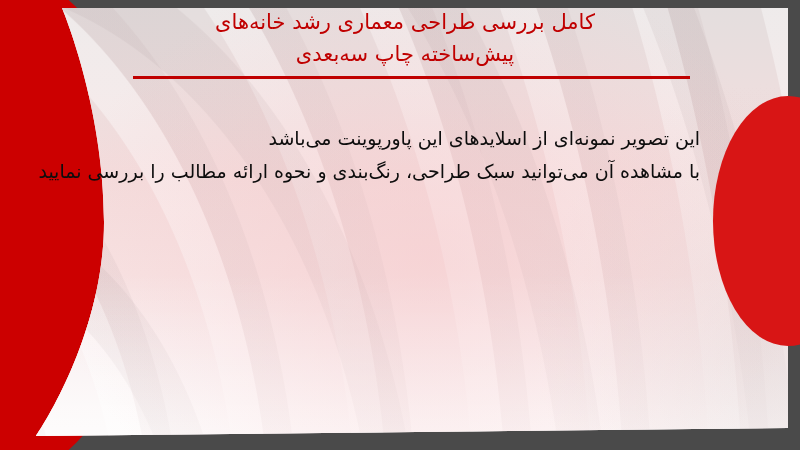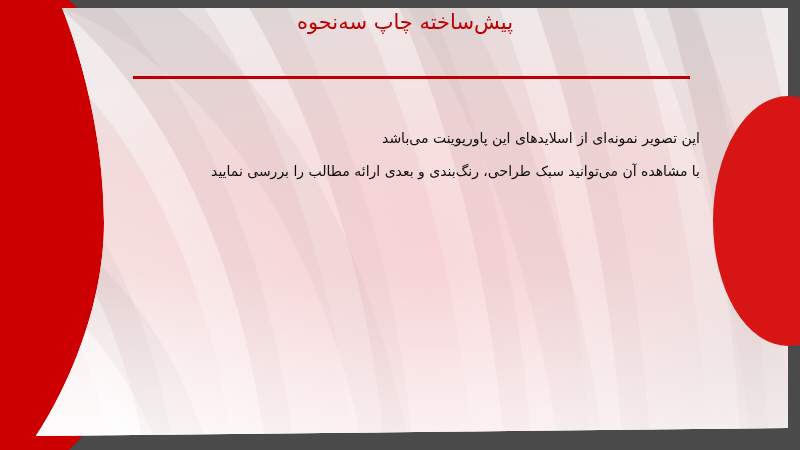--- a/index.html
+++ b/index.html
@@ -154,21 +154,21 @@
   .body-block {
     position: absolute;
     right: 100px;
     top: 122px;
     width: 620px;
     text-align: right;
     direction: rtl;
   }
   .body-line {
     color: #0d0d0d;
-    font-size: 14px;
+    font-size: 19px;
     line-height: 33px;
     white-space: nowrap;
     font-weight: 400;
     text-align: right;
   }
 </style>
 </head>
 <body>
 
 <div id="slide">
@@ -182,25 +182,26 @@
     <div class="arcs"></div>
     <div class="arcs2"></div>
     <div class="bloom"></div>
   </div>
 
   <div class="red-ellipse-right"></div>
 
   <div class="text-layer">
 
     <div class="title-block">
-      <div class="title-line">پیش‌ساخته چاپ سه‌نحوه</div>
+      <div class="title-line">کامل بررسی طراحی معماری رشد خانه‌های</div>
+      <div class="title-line">پیش‌ساخته چاپ سه‌بعدی</div>
     </div>
 
     <div class="title-rule"></div>
 
     <div class="body-block">
       <div class="body-line">این تصویر نمونه‌ای از اسلایدهای این پاورپوینت می‌باشد</div>
-      <div class="body-line">با مشاهده آن می‌توانید سبک طراحی، رنگ‌بندی و بعدی ارائه مطالب را بررسی نمایید</div>
+      <div class="body-line">با مشاهده آن می‌توانید سبک طراحی، رنگ‌بندی و نحوه ارائه مطالب را بررسی نمایید</div>
     </div>
 
   </div>
 
 </div>
 
 </body></html>

